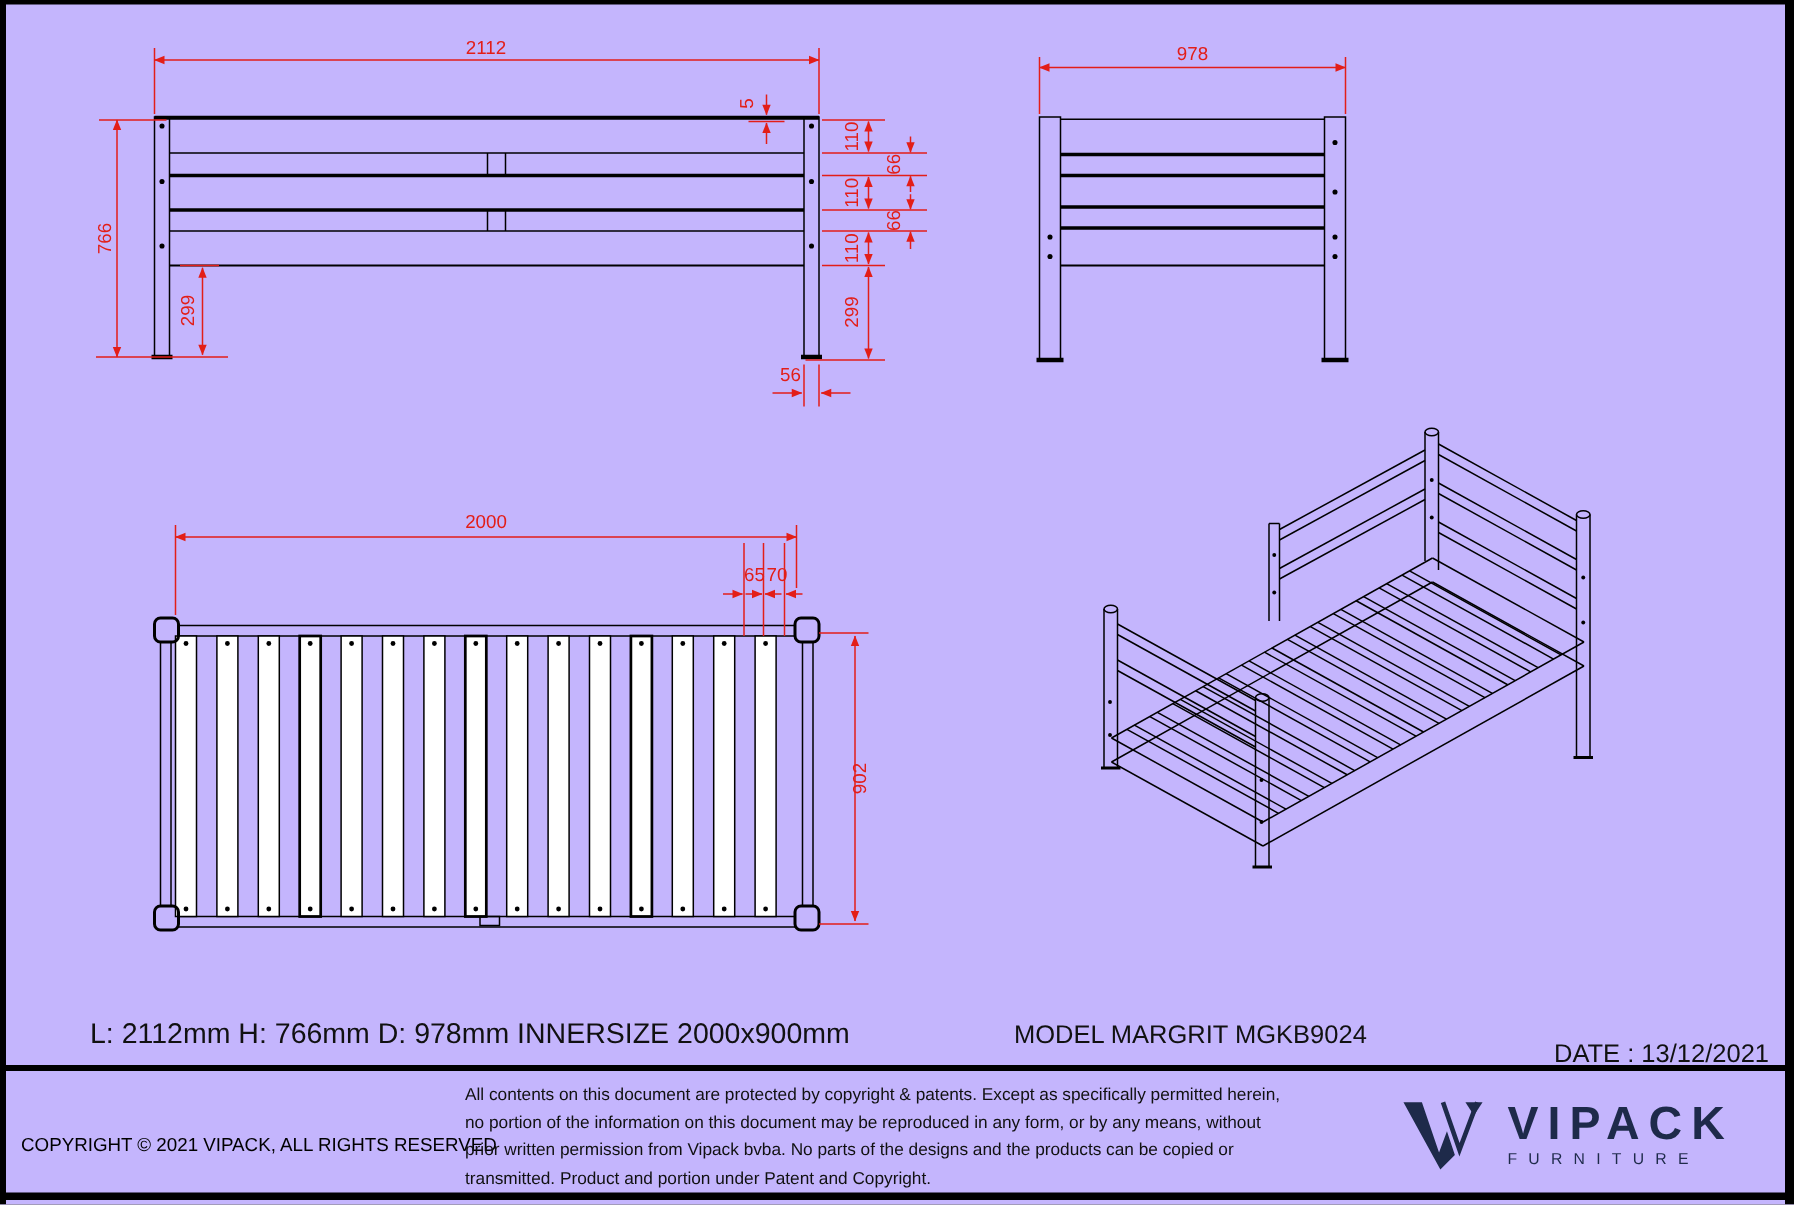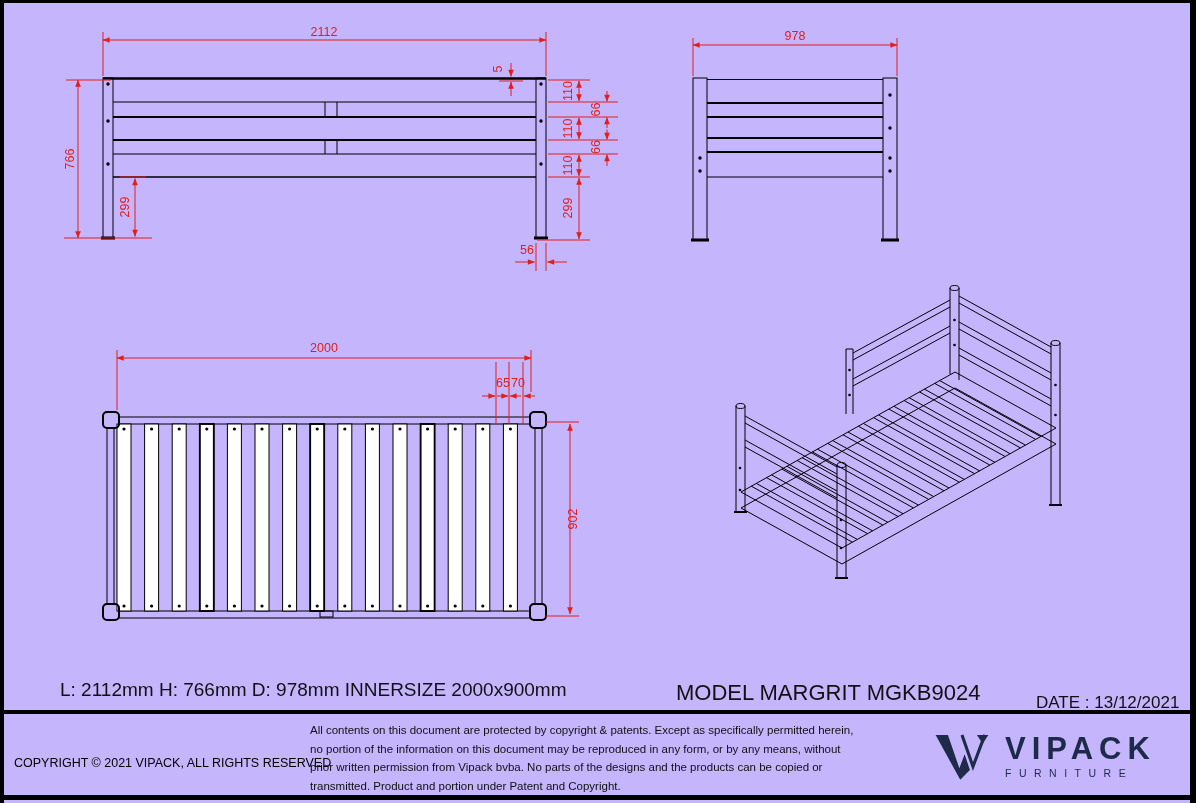--- a/index.html
+++ b/index.html
@@ -1,21 +1,21 @@
 <!DOCTYPE html>
 <html><head>
 <meta charset="utf-8">
 <style>
   html,body{margin:0;padding:0;background:#888;}
   .page{position:relative;width:1196px;height:803px;background:#c4b5fd;overflow:hidden;
         font-family:"Liberation Sans",sans-serif;color:#000;}
   .edge{position:absolute;background:#000;}
   .abs{position:absolute;}
   .title-row{font-size:19px;color:#111;white-space:nowrap;}
-  .title-mid{font-size:22px;}
+  .title-mid{font-size:17px;}
   .title-date{font-size:17px;}
   .copyright{font-size:12.5px;white-space:nowrap;}
   .legal{font-size:11.5px;line-height:18.5px;width:575px;color:#111;}
   .brand-block{display:flex;align-items:center;gap:14px;}
   .brand-text{display:flex;flex-direction:column;line-height:1;}
   .brand-name{font-size:31px;font-weight:600;letter-spacing:6px;}
   .brand-sub{font-size:10.5px;letter-spacing:7.5px;margin-top:4px;font-weight:500;}
   svg text{font-family:"Liberation Sans",sans-serif;}
   .dimtext{font-size:12.5px;fill:#e31e18;}
 </style>

